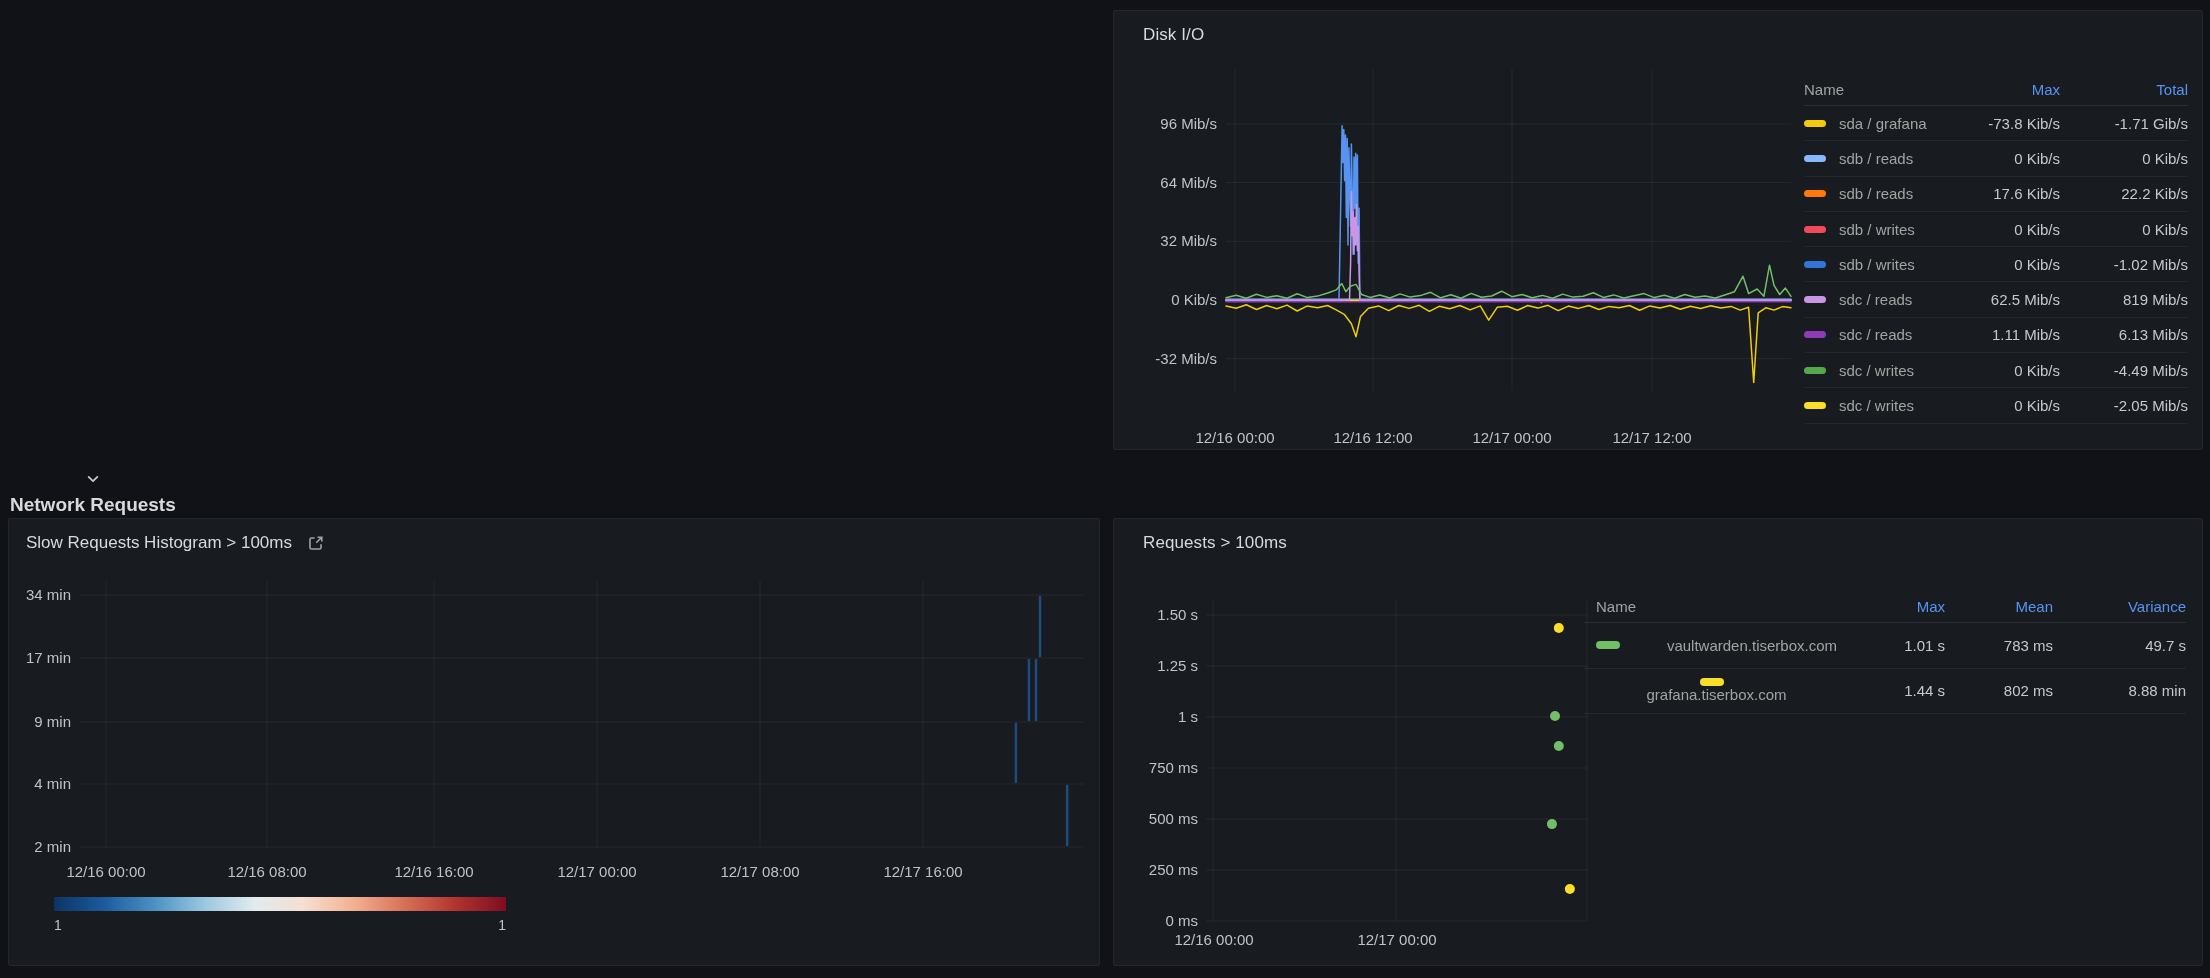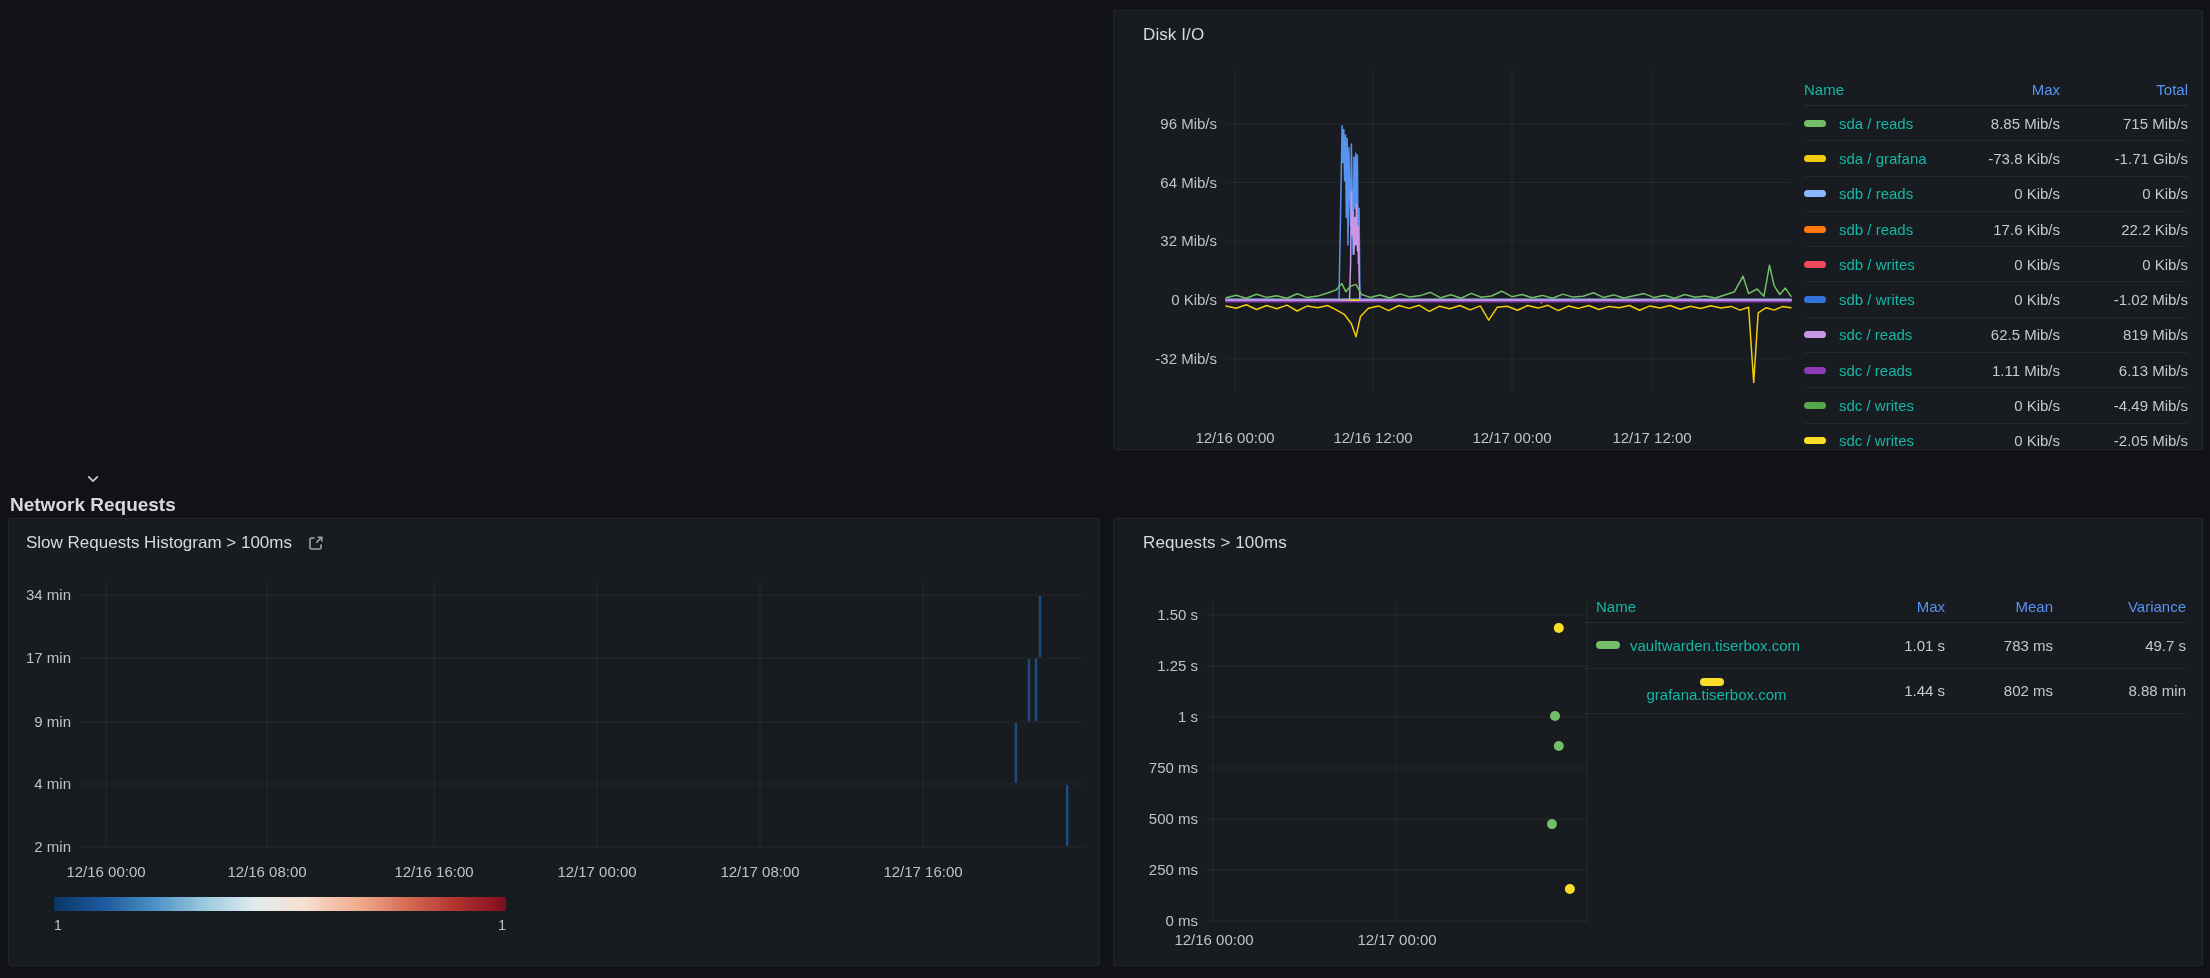--- a/index.html
+++ b/index.html
@@ -13,21 +13,21 @@
   .ext-link { width:19px; height:19px; color:#9fa3ab; cursor:pointer; margin-left:4px; }
   .section-header { position:absolute; left:10px; top:472px; display:flex; align-items:center; gap:8px; cursor:pointer;flex-direction:column; }
   .section-header .chev { width:14px; height:14px; color:#c7c8cc; }
   .section-header .sec-title { font-size:19px; font-weight:700; color:#d8d9da; }
   svg.chart { position:absolute; left:0; top:0; }
   
   .legend-table { position:absolute; font-size:15px; color:#c7c8cc; }
   .lt-header { display:flex; align-items:center; border-bottom:1px solid rgba(204,204,220,0.10); color:#5794f2; font-weight:500; }
   .lt-row { display:flex; align-items:center; border-bottom:1px solid rgba(204,204,220,0.07); cursor:pointer; }
   .lt-cell { white-space:nowrap; overflow:hidden; }
-  .lt-name { flex:1; display:flex; align-items:center; text-align:left; color:#14b8a6; }
+  .lt-name { flex:1; display:flex; align-items:center; text-align:left; color:#a3a3a3; }
   .lt-num { text-align:right; }
   .swatch { display:inline-block; width:22px; height:7px; border-radius:4px; margin-right:13px; flex:0 0 auto; }
   
   .colorscale { position:absolute; }
   .colorscale .bar { height:14px; border-radius:1px; cursor:pointer; }
   .colorscale .cs-labels { display:flex; justify-content:space-between; margin-top:6px; font-size:14px; color:#c0c2c8; }
 </style>
 </head>
 <body>
 
@@ -68,28 +68,20 @@
       </svg>
     <div class="legend-table" id="disk-legend" style="left:690px; top:62px; right:14px;">
       <div class="lt-header" style="height:33px;">
         <div class="lt-cell lt-name">Name</div>
         <div class="lt-cell lt-num" style="width:110px; margin-left:8px;">Max</div>
         <div class="lt-cell lt-num" style="width:120px; margin-left:8px;">Total</div>
       </div>
       <div id="disk-legend-rows">
           <div class="lt-row" style="height: 35.3px;">
             <div class="lt-cell lt-name">
-              <span class="swatch" style="background:#73BF69"></span>
-              <span>sda / reads</span>
-            </div>
-            <div class="lt-cell lt-num" style="width:110px; margin-left:8px;">8.85 Mib/s</div>
-            <div class="lt-cell lt-num" style="width:120px; margin-left:8px;">715 Mib/s</div>
-          </div>
-          <div class="lt-row" style="height: 35.3px;">
-            <div class="lt-cell lt-name">
               <span class="swatch" style="background:#F2CC0C"></span>
               <span>sda / grafana</span>
             </div>
             <div class="lt-cell lt-num" style="width:110px; margin-left:8px;">-73.8 Kib/s</div>
             <div class="lt-cell lt-num" style="width:120px; margin-left:8px;">-1.71 Gib/s</div>
           </div>
           <div class="lt-row" style="height: 35.3px;">
             <div class="lt-cell lt-name">
               <span class="swatch" style="background:#8AB8FF"></span>
               <span>sdb / reads</span>
@@ -240,21 +232,21 @@
       </svg>
     <div class="legend-table" id="req-legend" style="left:470px; top:72px; right:16px;">
       <div class="lt-header" style="height:32px;">
         <div class="lt-cell lt-name" style="padding-left:12px;">Name</div>
         <div class="lt-cell lt-num" style="width:100px; margin-left:8px;">Max</div>
         <div class="lt-cell lt-num" style="width:100px; margin-left:8px;">Mean</div>
         <div class="lt-cell lt-num" style="width:125px; margin-left:8px;">Variance</div>
       </div>
       <div id="req-legend-rows">
           <div class="lt-row" style="height: 45.5px;">
-            <div class="lt-cell lt-name" style="padding-left:12px;">
+            <div class="lt-cell lt-name" style="padding-left:12px;justify-content:space-between;">
               <span class="swatch" style="width:24px; height:8px; margin-right:10px; background:#73BF69"></span>
               <span>vaultwarden.tiserbox.com</span>
             </div>
             <div class="lt-cell lt-num" style="width:100px; margin-left:8px;">1.01 s</div>
             <div class="lt-cell lt-num" style="width:100px; margin-left:8px;">783 ms</div>
             <div class="lt-cell lt-num" style="width:125px; margin-left:8px;">49.7 s</div>
           </div>
           <div class="lt-row" style="height: 45.5px;">
             <div class="lt-cell lt-name" style="padding-left:12px;flex-direction:column;">
               <span class="swatch" style="width:24px; height:8px; margin-right:10px; background:#FADE2A"></span>

